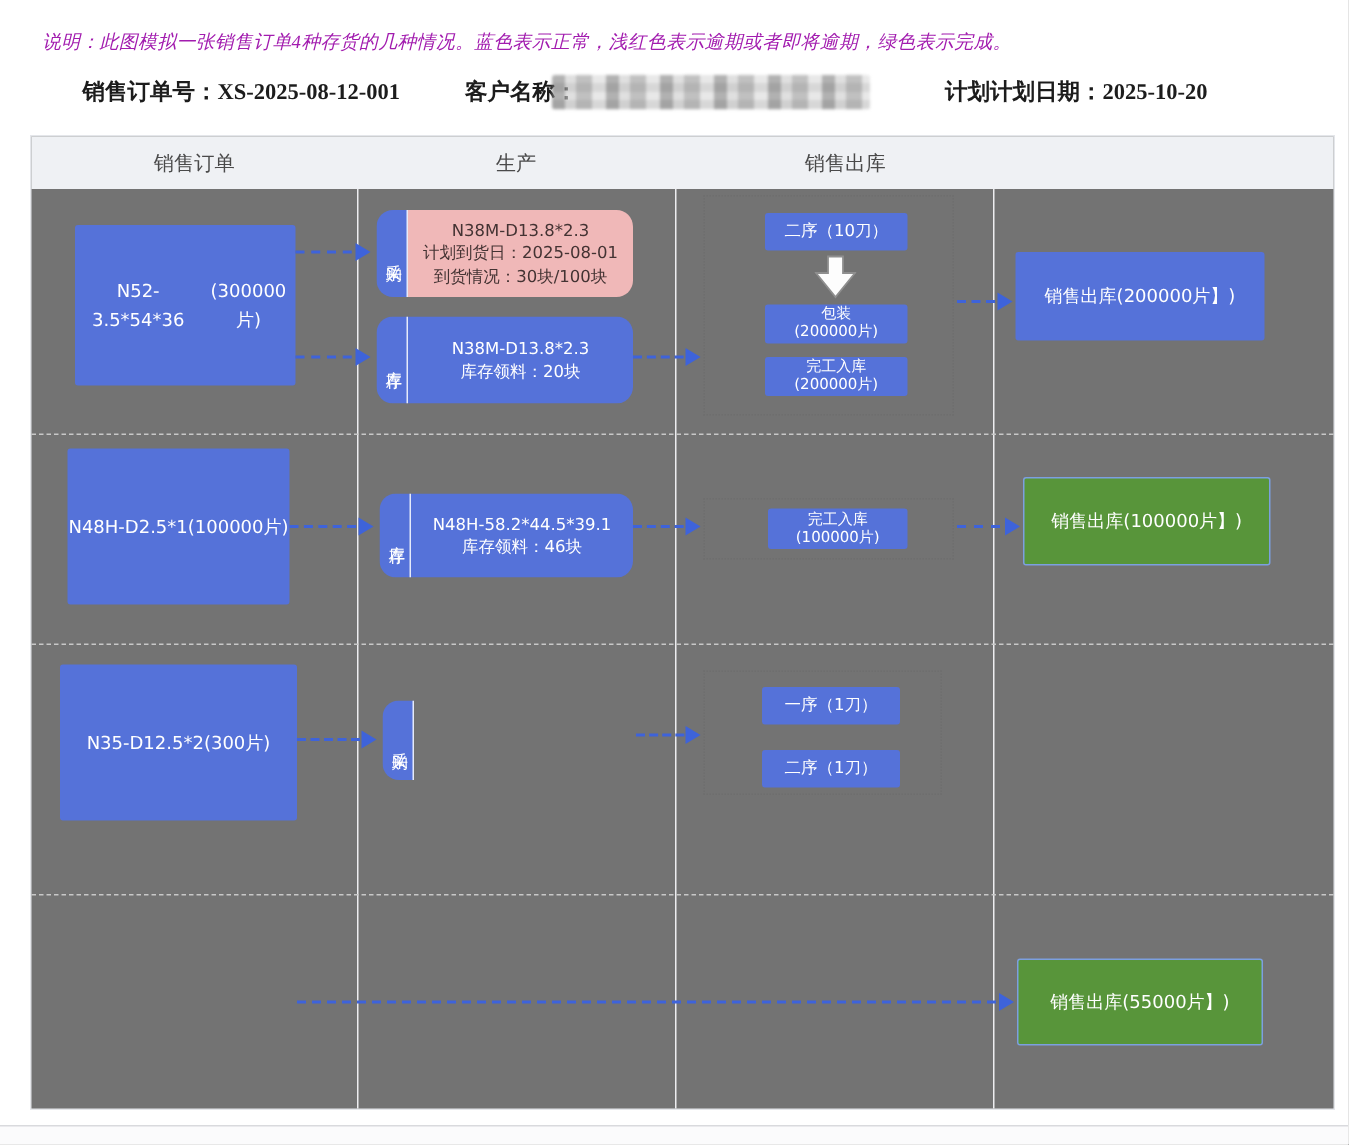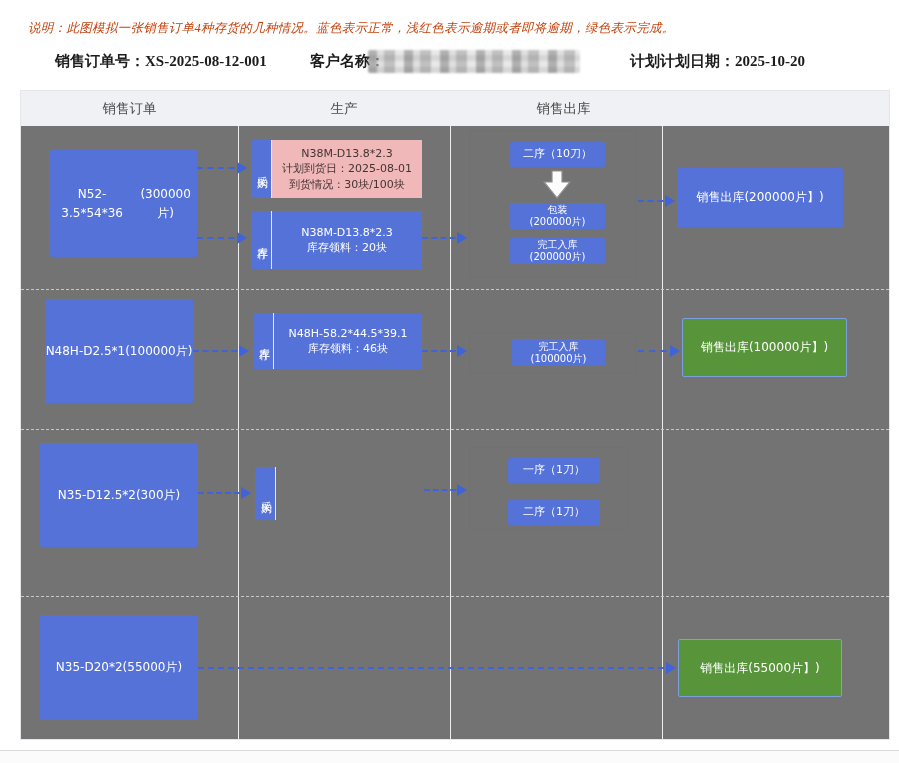--- a/index.html
+++ b/index.html
@@ -3,21 +3,21 @@
 <meta charset="utf-8">
 <style>
   * { margin:0; padding:0; box-sizing:border-box; }
   html,body { background:#fff; }
   body { font-family:"DejaVu Sans","Liberation Sans",sans-serif; }
   #canvas { position:relative; width:899px; height:763px; background:#ffffff; overflow:hidden; }
 
   
   .note { position:absolute; left:28px; top:20px; width:850px;
           font-family:"Liberation Serif","DejaVu Serif",serif;
-          font-style:italic; font-size:12.5px; color:#c2410c; letter-spacing:.3px; }
+          font-style:italic; font-size:12.5px; color:#a21caf; letter-spacing:.3px; }
   .infobar { position:absolute; left:0; top:50px; width:899px; height:24px;
              font-family:"Liberation Serif","DejaVu Serif",serif;
              font-weight:bold; font-size:15px; color:#1c1c1c; }
   .info-item { position:absolute; top:2px; white-space:nowrap; }
   .redact { position:absolute; left:368px; top:0px; width:212px; height:23px; border-radius:2px;
             background:
               repeating-linear-gradient(90deg, rgba(110,110,110,.50) 0 9px, rgba(200,200,200,.45) 9px 16px, rgba(150,150,150,.55) 16px 27px, rgba(215,215,215,.40) 27px 36px),
               repeating-linear-gradient(0deg, rgba(140,140,140,.35) 0 6px, rgba(220,220,220,.35) 6px 12px);
             filter: blur(1.2px); }
 
@@ -31,21 +31,21 @@
   .hdash { position:absolute; left:0; width:868px; border-top:1px dashed #c8c8c8; }
 
   
   .node { position:absolute; display:flex; flex-direction:row; align-items:center;
           justify-content:center; text-align:center; color:#fff; border-radius:2px; }
   .blue  { background:#5572d9; }
   .green { background:#58953a; border:1px solid #7c9fe0; }
   .order-node { font-size:12px; line-height:1.55; }
   .out-node   { font-size:12px; line-height:1.55; }
 
-  .mat { position:absolute; display:flex; border-radius:0; overflow:hidden; }
+  .mat { position:absolute; display:flex; border-radius:11px; overflow:hidden; }
   .mat-tab { width:21px; background:#5572d9; color:#fff; font-size:11px;
              display:flex; align-items:center; justify-content:center;
              writing-mode:vertical-rl; text-orientation:upright; letter-spacing:2px;
              border-right:1px solid rgba(255,255,255,.85); }
   .mat-body { flex:1; display:flex; flex-direction:column; align-items:center;
               justify-content:center; font-size:11px; line-height:1.4; text-align:center; }
   .mat-body.pinkbg { background:#f0b8b8; color:#433; }
   .mat-body.bluebg { background:#5572d9; color:#fff; }
 
   .prod-wrap { position:absolute; border:1.5px dotted #6e6e6e; background:transparent; }
@@ -144,21 +144,21 @@
     <span>销售出库</span>
     <span>(200000片】)</span>
   </div>
 
   <div class="node blue order-node" style="left:45px; top:299px; width:148px; height:104px;">
     <span>N48H-D2.5*1</span>
     <span>(100000片)</span>
   </div>
   <div class="arrow" style="left:193px; top:350px; width:54px;"></div>
 
-  <div class="mat" style="left:253px; top:313px; width:169px; height:56px;">
+  <div class="mat" style="left:253px; top:329px; width:169px; height:56px;">
     <div class="mat-tab">库存</div>
     <div class="mat-body bluebg">
       <span>N48H-58.2*44.5*39.1</span>
       <span>库存领料：46块</span>
     </div>
   </div>
 
   <div class="arrow" style="left:422px; top:350px; width:43px;"></div>
 
   <div class="prod-wrap" style="left:469px; top:332px; width:167px; height:41px;"></div>
@@ -187,24 +187,20 @@
   <div class="arrow" style="left:424px; top:489px; width:41px;"></div>
 
   <div class="prod-wrap" style="left:469px; top:447px; width:159px; height:83px;"></div>
   <div class="pnode" style="left:508px; top:458px; width:92px; height:25px;">
     <span>一序（1刀）</span>
   </div>
   <div class="pnode" style="left:508px; top:500px; width:92px; height:25px;">
     <span>二序（1刀）</span>
   </div>
 
-  <div class="node blue order-node" style="left:40px; top:615px; width:158px; height:105px;">
-    <span>N35-D20*2</span>
-    <span>(55000片)</span>
-  </div>
   <div class="arrow" style="left:198px; top:667px; width:476px;"></div>
 
   <div class="node green out-node" style="left:678px; top:639px; width:164px; height:58px;">
     <span>销售出库</span>
     <span>(55000片】)</span>
   </div>
 
   <div class="bottom-strip"></div>
 </div>
 

